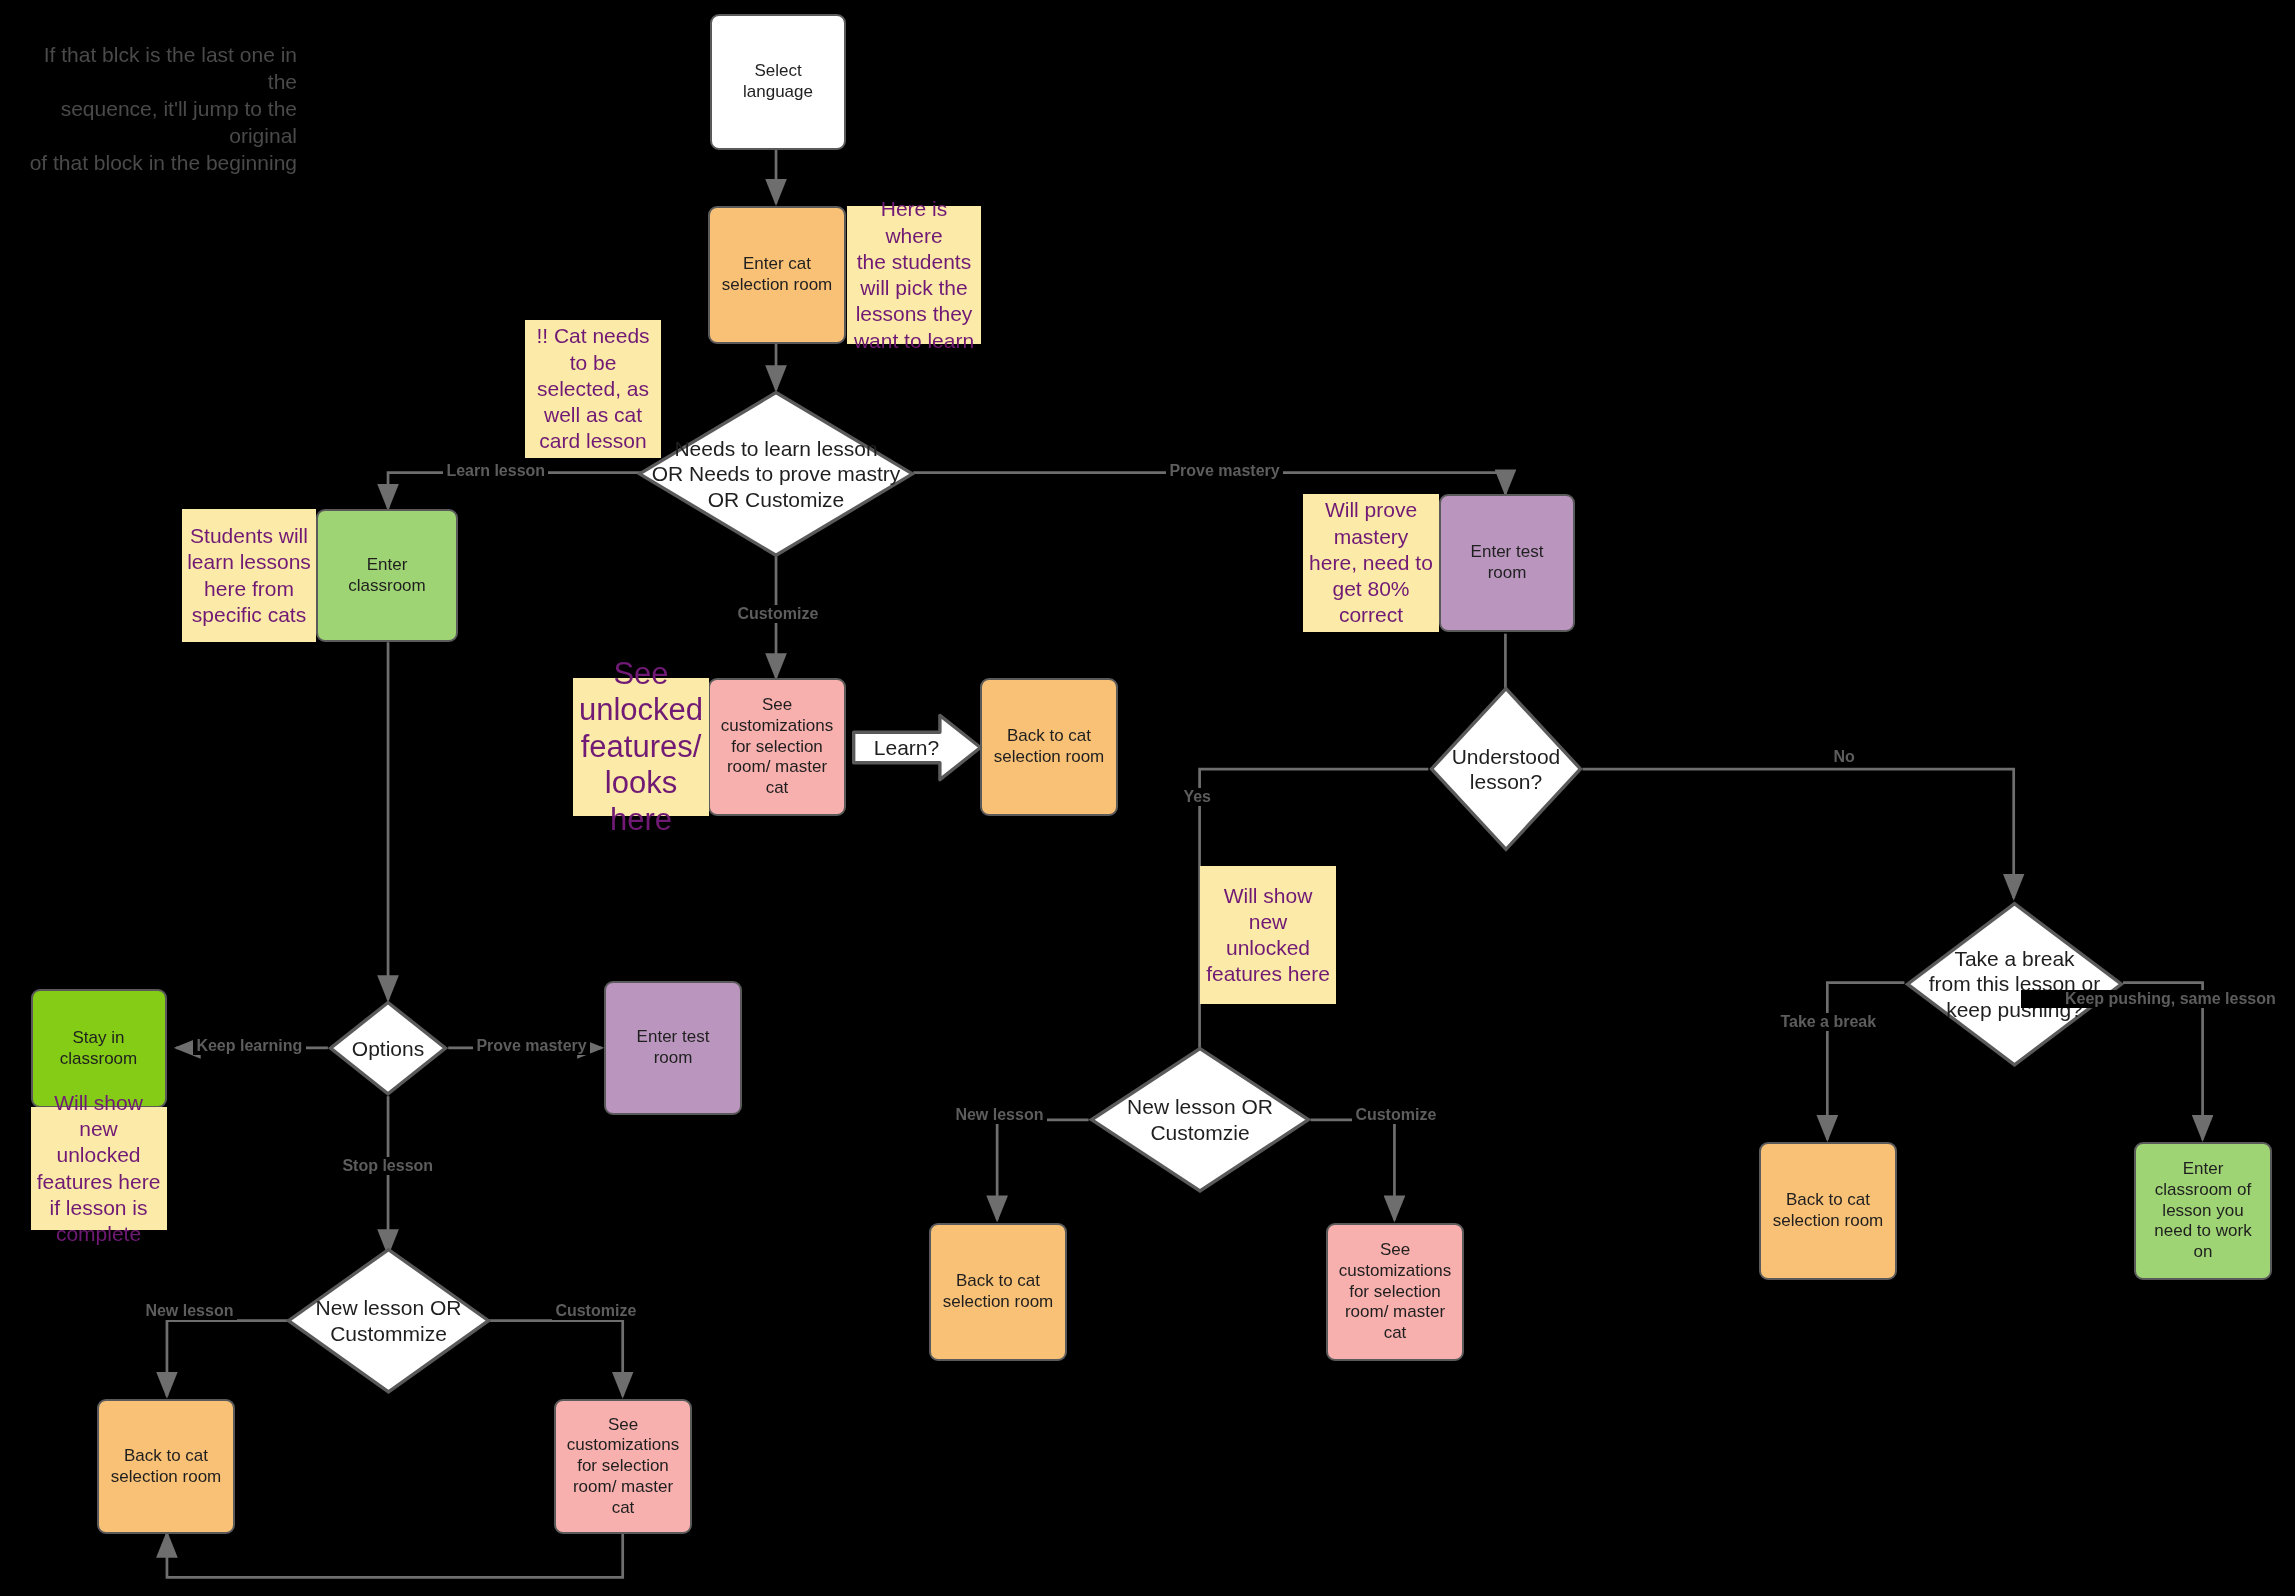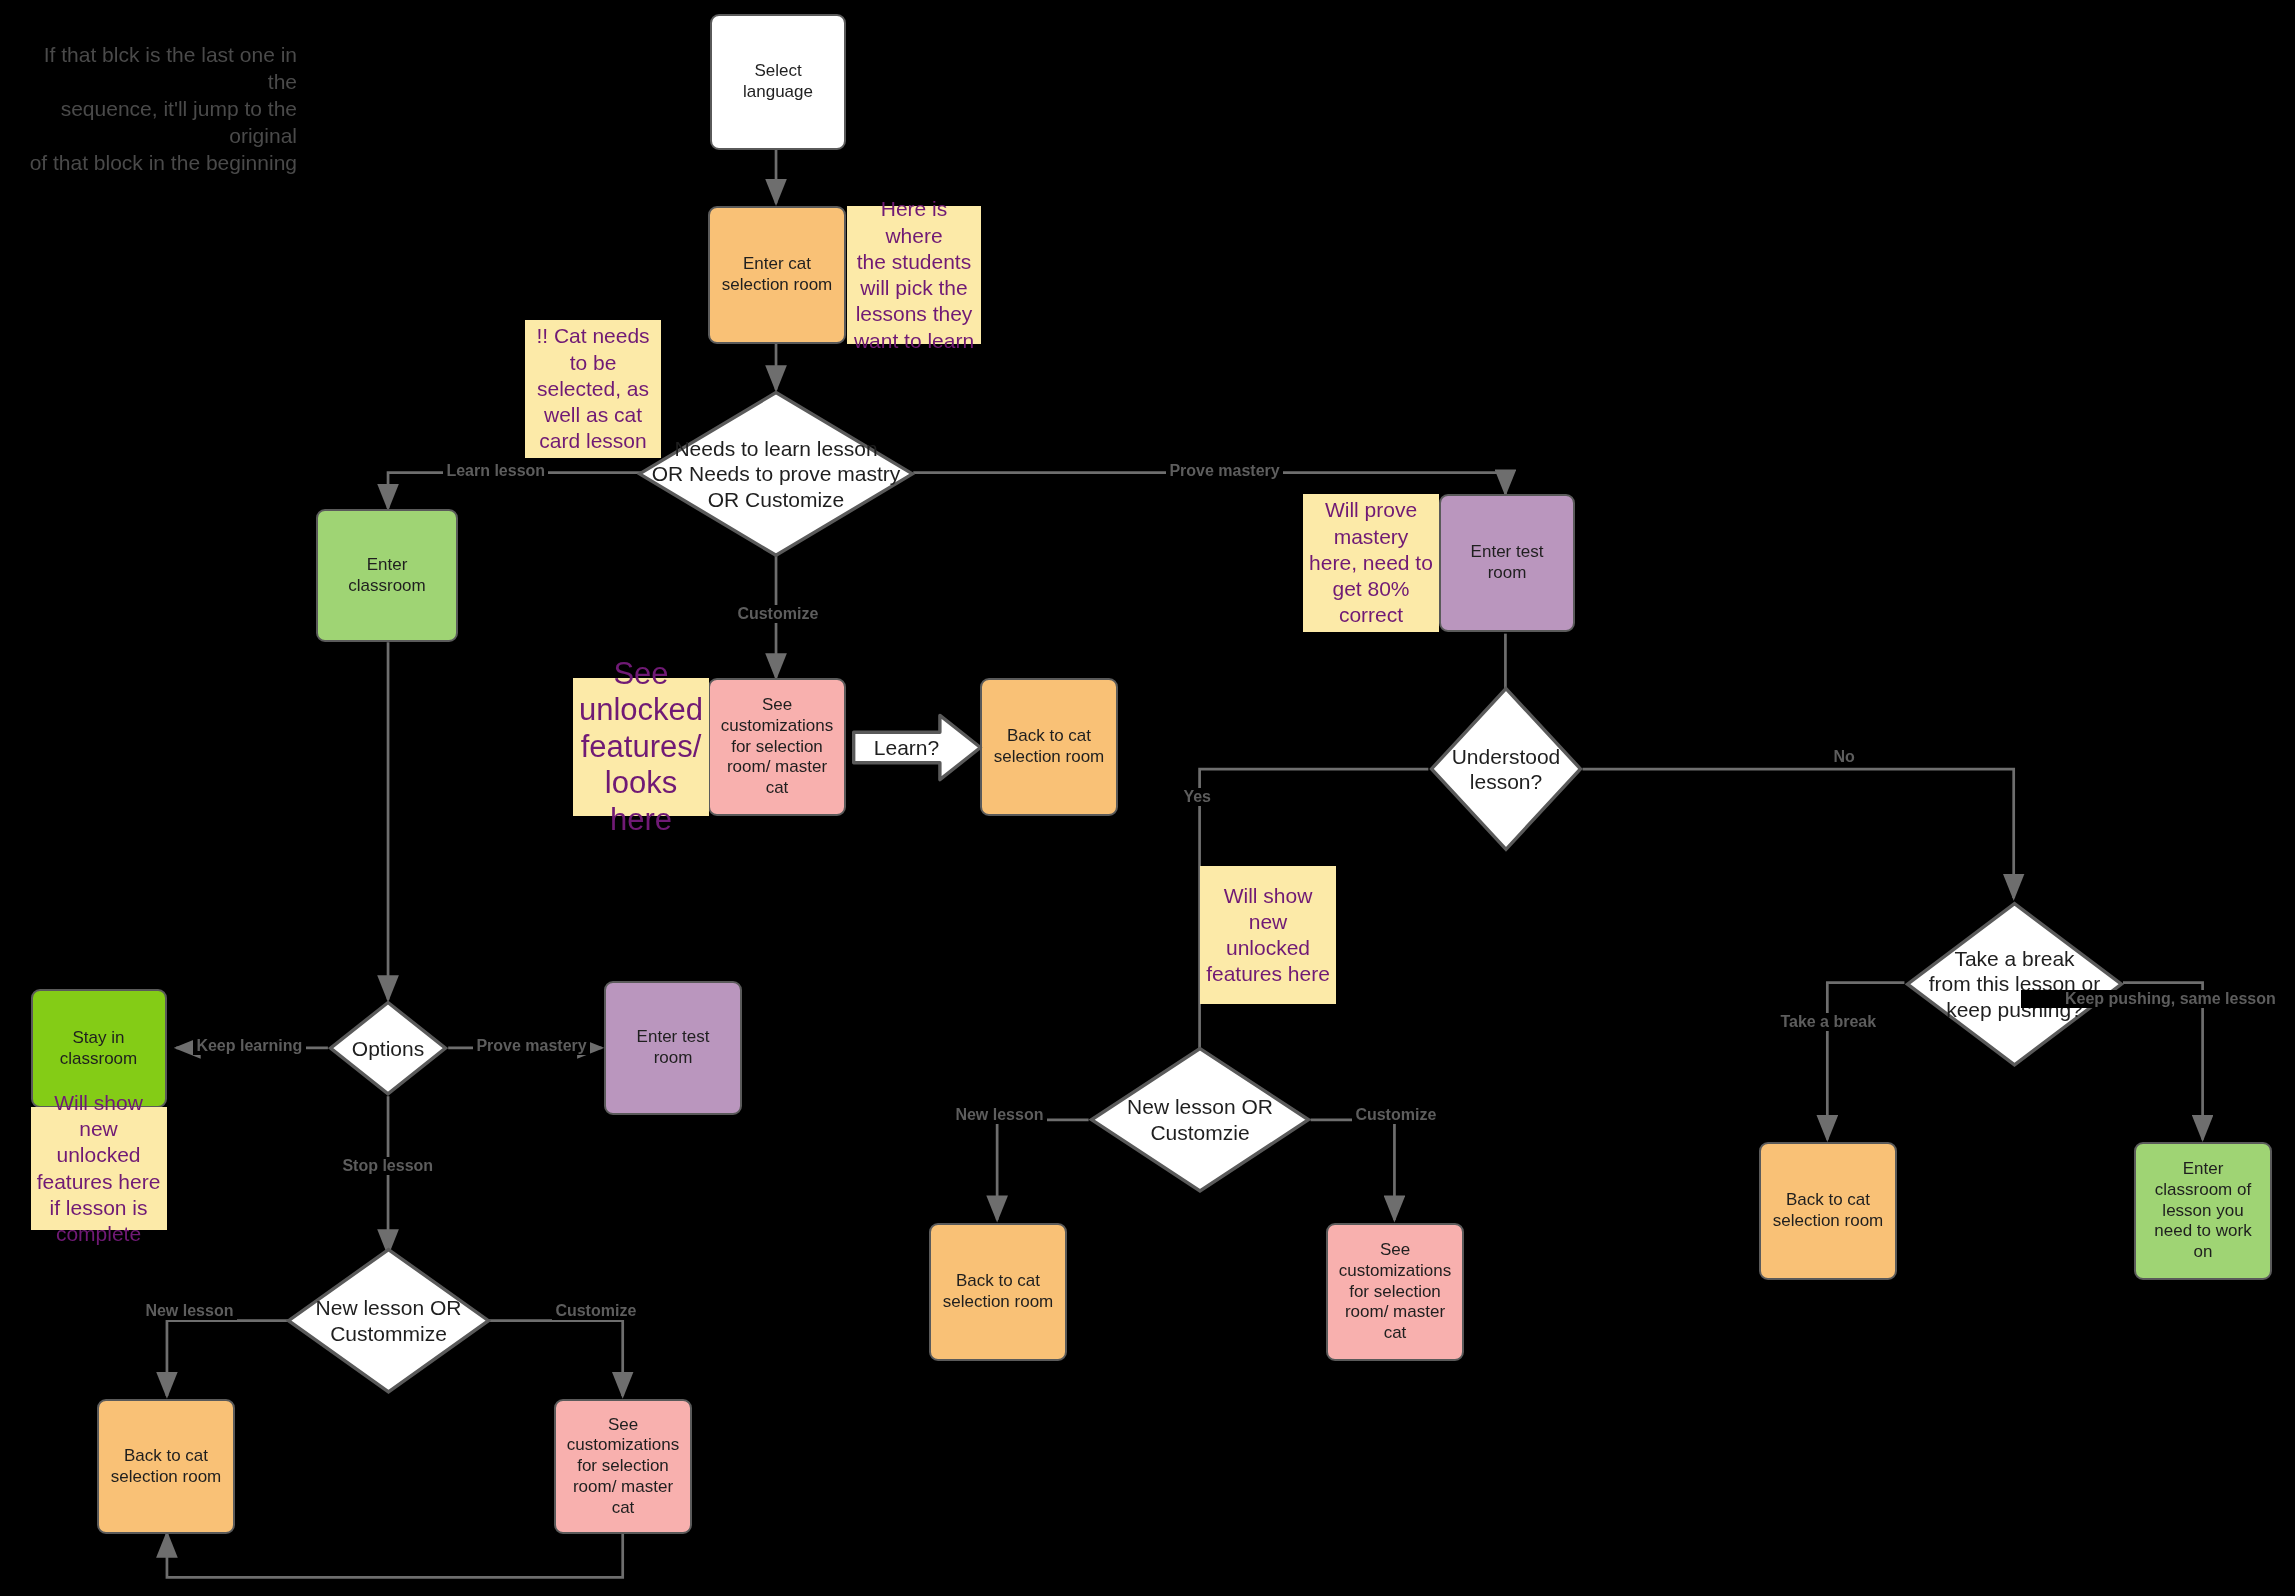--- a/index.html
+++ b/index.html
@@ -188,20 +188,26 @@
   </div>
 
   <div class="node note" style="left:525px; top:320px; width:136px; height:138px;">
     <span>!! Cat needs
 to be
 selected, as
 well as cat
 card lesson</span>
   </div>
 
+  <div class="node note" style="left:182px; top:509px; width:134px; height:133px;">
+    <span>Students will
+learn lessons
+here from
+specific cats</span>
+  </div>
   <div class="node rect" style="left:316px; top:509px; width:142px; height:133px; background:#9FD474;">
     <span>Enter
 classroom</span>
   </div>
 
   <div class="node note note-big" style="left:573px; top:678px; width:136px; height:138px;">
     <span>See
 unlocked
 features/
 looks here</span>

